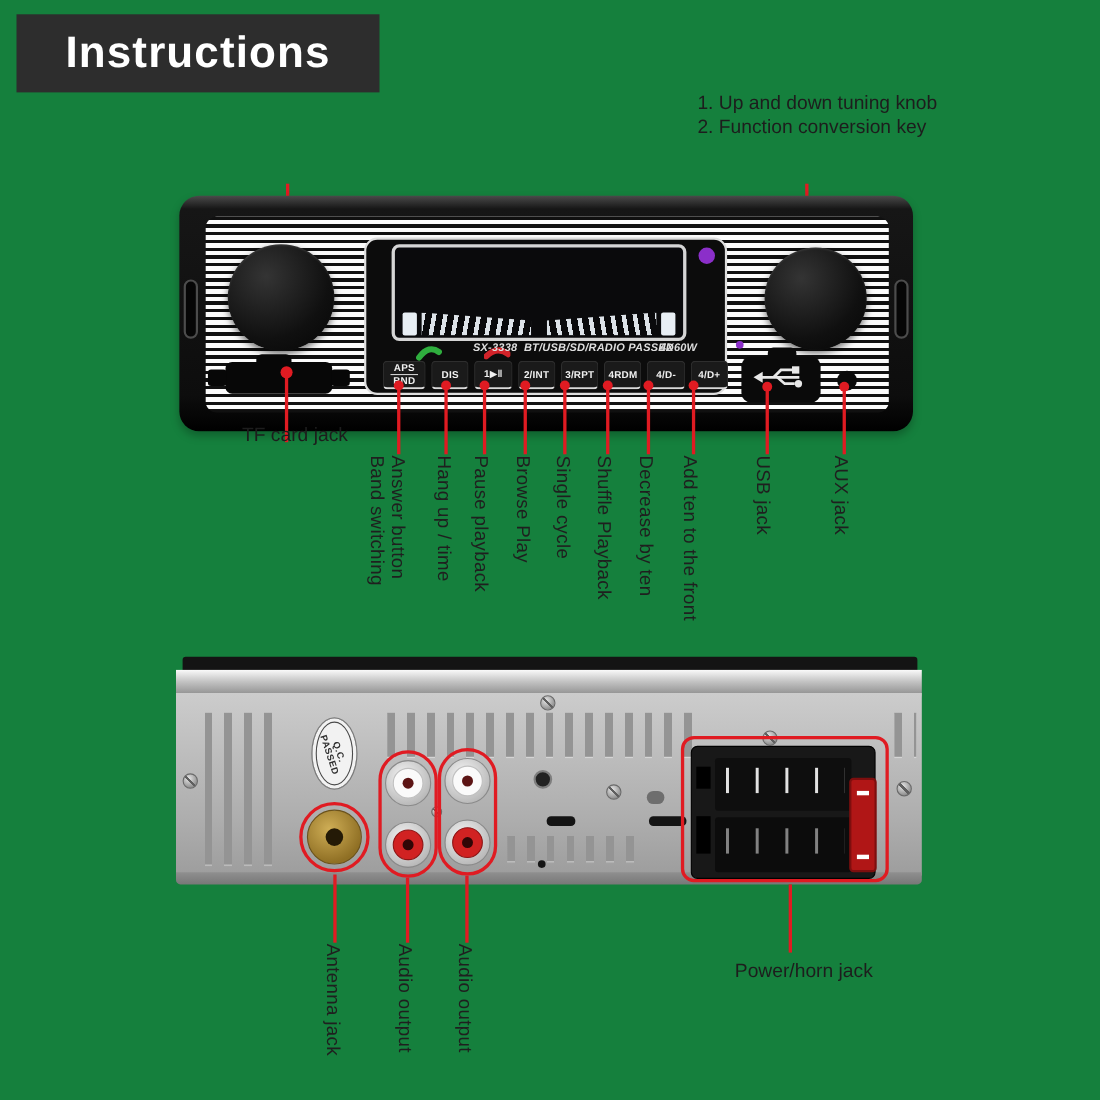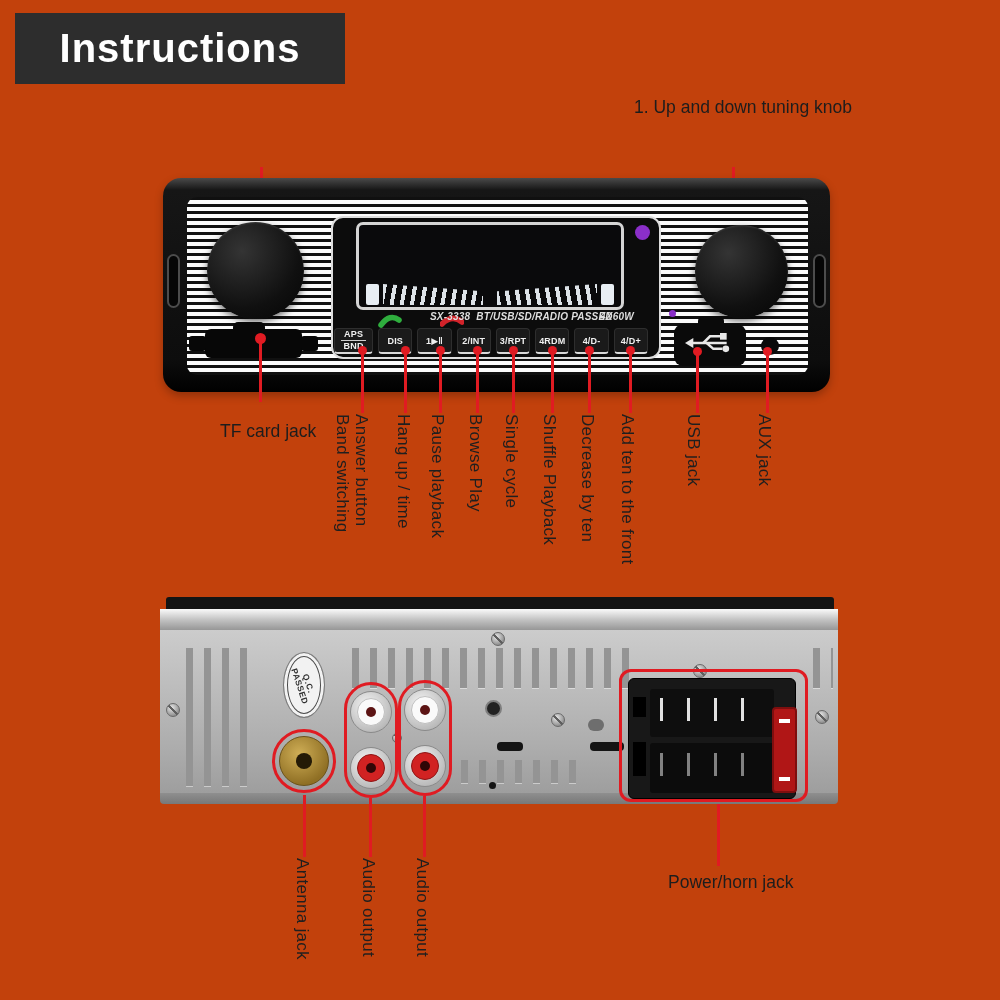--- a/index.html
+++ b/index.html
@@ -1,16 +1,16 @@
 <!DOCTYPE html>
 <html><head>
 <meta charset="utf-8">
 <style>
   html,body{margin:0;padding:0;background:#fff;}
-  .page{position:relative;width:1000px;height:1000px;background:#c2410c;overflow:hidden;
+  .page{position:relative;width:1000px;height:1000px;background:#15803d;overflow:hidden;
         font-family:"Liberation Sans","DejaVu Sans",sans-serif;color:#1f1f1f;}
   .abs{position:absolute;}
 
   
   .banner{left:15px;top:13px;width:330px;height:71px;background:#2d2d2d;
           display:flex;align-items:center;justify-content:center;}
   .banner-text{color:#fff;font-size:40px;font-weight:600;letter-spacing:1px;}
 
   
   .callout-block{font-size:17.5px;line-height:21.5px;color:#1d1d1d;}
@@ -41,21 +41,21 @@
   .wing-l{left:383px;width:100px;
           background:repeating-linear-gradient(100deg,#e8eef4 0 4px,transparent 4px 10px);
           clip-path:polygon(0 0,100% 35%,100% 100%,0 100%);}
   .wing-r{left:497px;width:100px;
           background:repeating-linear-gradient(80deg,#e8eef4 0 4px,transparent 4px 10px);
           clip-path:polygon(0 35%,100% 0,100% 100%,0 100%);}
   .wing-block{top:284px;width:13px;height:21px;background:#e8eef4;border-radius:2px;}
   .purple-dot{border-radius:50%;background:#8b2fc9;}
 
   .brand-line{top:311px;font-size:10px;font-weight:bold;font-style:italic;color:#dedede;letter-spacing:.2px;}
-  .btn-row{left:334px;top:328px;width:314px;height:26px;display:flex;gap:5px;}
+  .btn-row{left:348px;top:328px;width:314px;height:26px;display:flex;gap:5px;}
   .fbtn{flex:1;background:#1a1a1a;border:1px solid #2e2e2e;border-bottom:2px solid #d9d9d9;
         border-radius:4px;color:#f0f0f0;display:flex;align-items:center;justify-content:center;
         font-size:9px;font-weight:bold;letter-spacing:.2px;}
   .fbtn.two{flex:1.15;flex-direction:column;line-height:9px;}
   .fbtn.two .tp{border-bottom:1px solid #cfcfcf;padding:0 3px 1px;}
   .fbtn.two .bt{padding-top:1px;}
 
   .tf-slot{left:205px;top:329px;width:97px;height:29px;border-radius:6px;background:#070707;}
   .tf-tab{left:233px;top:322px;width:32px;height:10px;border-radius:5px 5px 0 0;background:#070707;}
   .tf-wing{top:336px;width:17px;height:15px;background:#070707;border-radius:3px;}
@@ -98,22 +98,23 @@
 </style>
 </head>
 <body>
 
 <div class="page">
 
   <div class="abs banner">
     <span class="banner-text">Instructions</span>
   </div>
 
-  <div class="abs callout-block" style="left:634px;top:97px;">
+  <div class="abs callout-block" style="left:634px;top:83px;">
     <div>1. Up and down tuning knob</div>
+    <div>2. Function conversion key</div>
   </div>
   <div class="redline" style="left:260px;top:167px;height:73px;"></div>
   <div class="reddot" style="left:256px;top:237px;"></div>
   <div class="redline" style="left:732px;top:167px;height:73px;"></div>
   <div class="reddot" style="left:728px;top:237px;"></div>
 
   <div class="abs front-frame"></div>
   <div class="abs stripes"></div>
   <div class="abs side-notch" style="left:167px;top:254px;"></div>
   <div class="abs side-notch" style="left:813px;top:254px;"></div>
@@ -199,21 +200,21 @@
   <div class="redline" style="left:551px;top:352px;height:61px;"></div>
   <div class="reddot sm" style="left:585px;top:346px;"></div>
   <div class="redline" style="left:588px;top:352px;height:61px;"></div>
   <div class="reddot sm" style="left:626px;top:346px;"></div>
   <div class="redline" style="left:629px;top:352px;height:61px;"></div>
   <div class="reddot sm" style="left:693px;top:347px;"></div>
   <div class="redline" style="left:696px;top:353px;height:60px;"></div>
   <div class="reddot sm" style="left:763px;top:347px;"></div>
   <div class="redline" style="left:766px;top:353px;height:60px;"></div>
 
-  <div class="abs hlabel" style="left:220px;top:421px;">TF card jack</div>
+  <div class="abs hlabel" style="left:220px;top:385px;">TF card jack</div>
   <div class="vlabel" style="left:333px;">
     <div>Answer button</div>
     <div>Band switching</div>
   </div>
   <div class="vlabel" style="left:394px;">Hang up / time</div>
   <div class="vlabel" style="left:428px;">Pause playback</div>
   <div class="vlabel" style="left:466px;">Browse Play</div>
   <div class="vlabel" style="left:502px;">Single cycle</div>
   <div class="vlabel" style="left:540px;">Shuffle Playback</div>
   <div class="vlabel" style="left:578px;">Decrease by ten</div>

